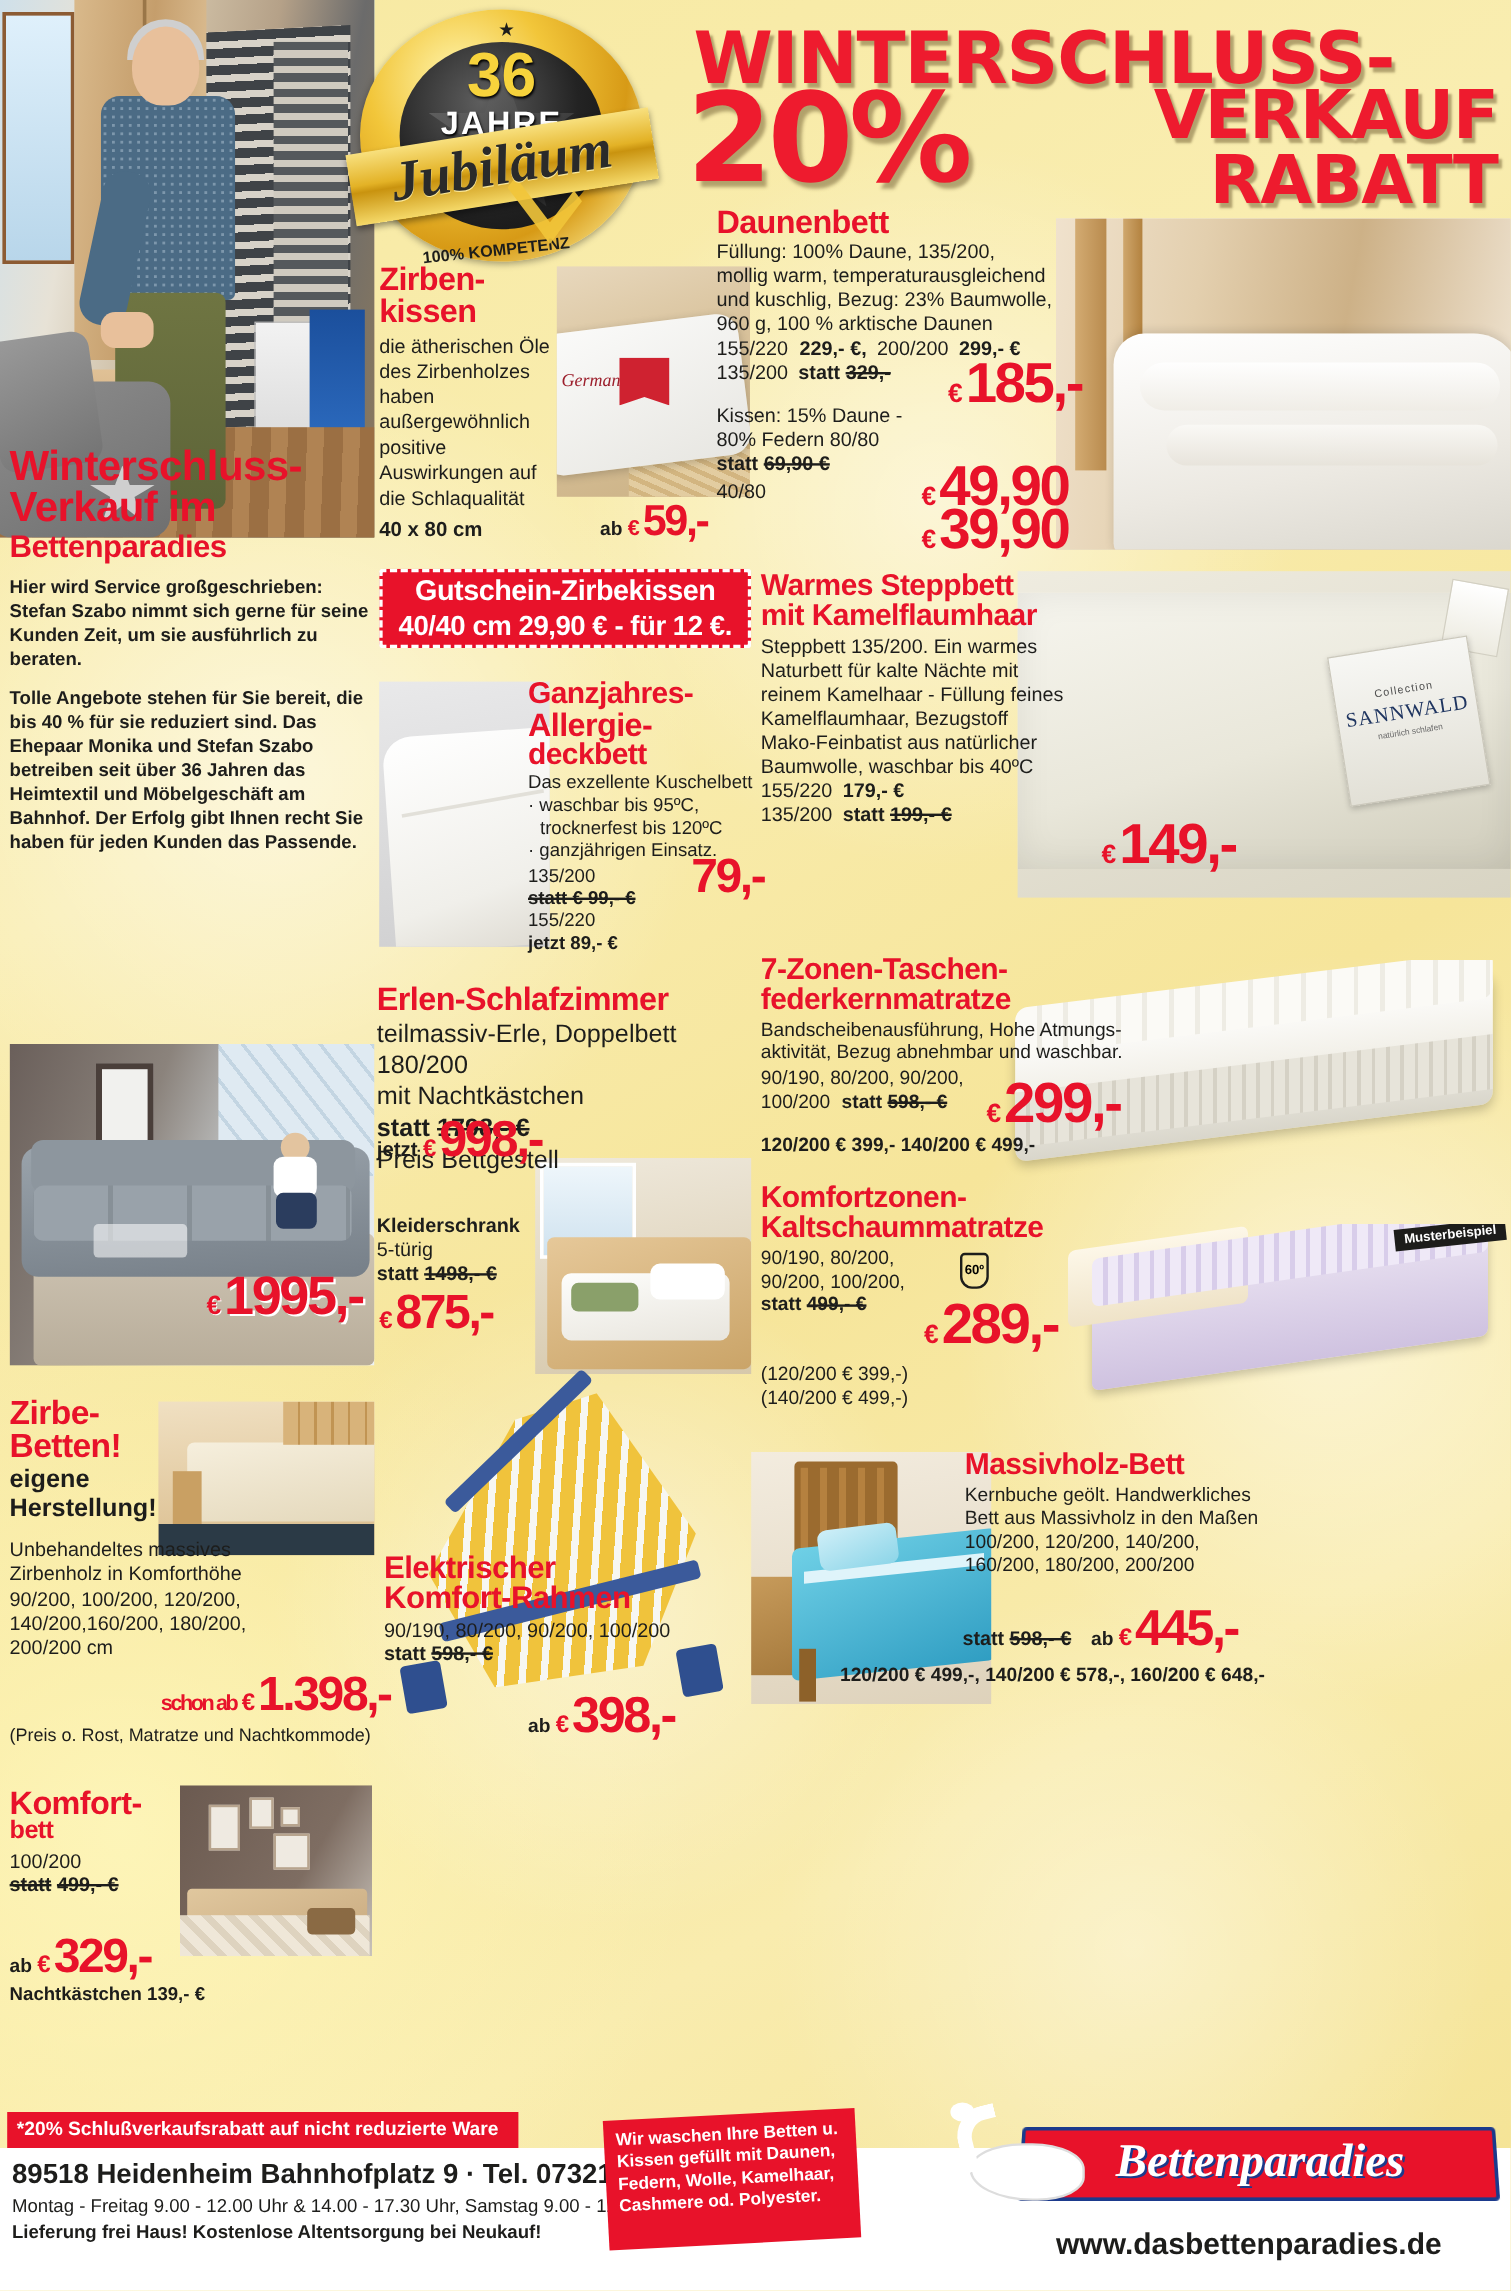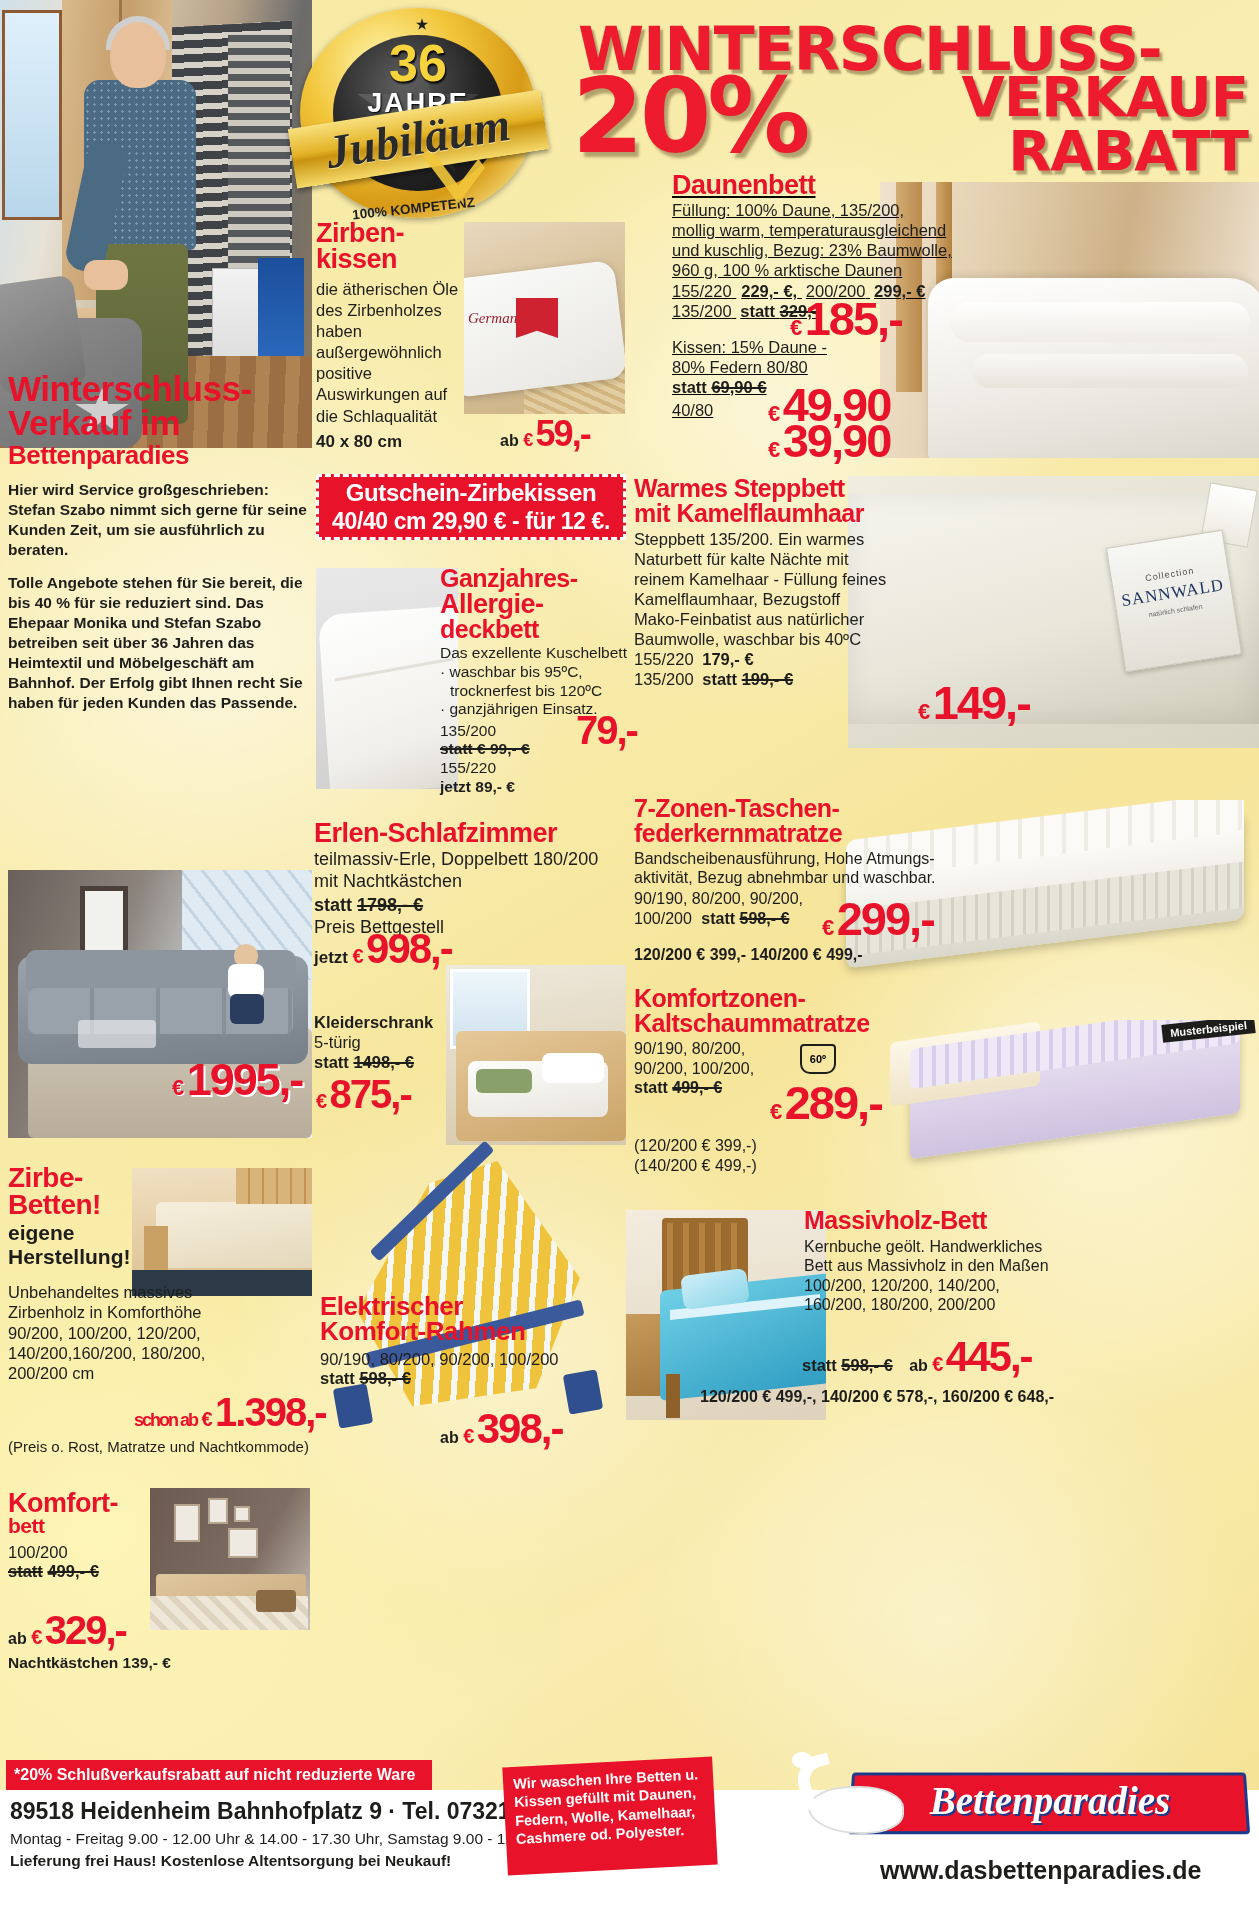--- a/index.html
+++ b/index.html
@@ -206,21 +206,21 @@
   
   #kaltschaum-photo{left:890px;top:1020px;width:369px;height:170px;}
   .ks-body{position:absolute;left:20px;top:30px;width:330px;height:86px;transform:skewY(-8deg);
     background:linear-gradient(180deg,#e7dff0,#cfc2e0);border-radius:6px;box-shadow:0 4px 8px rgba(0,0,0,.2);}
   .ks-top{position:absolute;left:20px;top:6px;width:330px;height:40px;transform:skewY(-8deg);
     background:repeating-linear-gradient(90deg,#efe9f7 0 9px,#d8cdea 9px 13px);border-radius:6px;}
   .ks-cream{position:absolute;left:0px;top:12px;width:150px;height:64px;transform:skewY(-8deg);
     background:linear-gradient(180deg,#fdf7e8,#efe3c8);border-radius:6px;}
   .ks-badge{position:absolute;right:4px;top:0px;background:#1d1d1b;color:#fff;font-size:11px;
     font-weight:bold;padding:3px 8px;transform:rotate(-6deg);}
-  .ks-wash{position:absolute;left:-90px;top:52px;width:36px;height:30px;border:2px solid #1d1d1b;
+  .ks-wash{position:absolute;left:-90px;top:52px;width:24px;height:30px;border:2px solid #1d1d1b;
     border-radius:4px 4px 10px 10px;font-size:11px;text-align:center;font-weight:bold;}
 
   
   #allergie-photo{left:316px;top:568px;width:142px;height:221px;
     background:linear-gradient(170deg,#e9e9ea,#cfcfd0);}
   .al-duvet{position:absolute;left:8px;top:42px;width:150px;height:180px;border-radius:24px 10px 0 0;
     background:linear-gradient(165deg,#ffffff,#f0efea 70%,#ddd9d0);transform:rotate(-4deg);}
   .al-line{position:absolute;left:18px;top:100px;width:120px;height:3px;background:#e2e0d9;transform:rotate(-10deg);}
 
   
@@ -412,21 +412,21 @@
   </div>
 
   <div class="abs photo" id="daunenbett-photo">
     <div class="db-wood"></div>
     <div class="db-post"></div>
     <div class="db-post2"></div>
     <div class="db-duvet"></div>
     <div class="db-fold"></div>
     <div class="db-fold2"></div>
   </div>
-  <div class="abs" style="left:672px;top:172px;width:290px;text-decoration:underline;">
+  <div class="abs" style="left:597px;top:172px;width:290px;">
     <div class="hdr-red" style="font-size:27px;">Daunenbett</div>
     <div class="body-txt" style="font-size:16.5px;line-height:1.21;margin-top:3px;">
       <div>Füllung: 100% Daune, 135/200,</div>
       <div>mollig warm, temperaturausgleichend</div>
       <div>und kuschlig, Bezug: 23% Baumwolle,</div>
       <div>960 g, 100 % arktische Daunen</div>
       <div style="margin-top:1px;">
         <span>155/220</span>
         <span class="bold" style="margin-left:5px;">229,- €,</span>
         <span style="margin-left:4px;">200/200</span>
@@ -594,21 +594,21 @@
 
   <div class="abs photo" id="erlen-photo">
     <div class="er-win"></div>
     <div class="er-bed"></div>
     <div class="er-duvet"></div>
     <div class="er-green"></div>
     <div class="er-pil"></div>
   </div>
   <div class="abs" style="left:314px;top:820px;width:290px;">
     <div class="hdr-red" style="font-size:27px;">Erlen-Schlafzimmer</div>
-    <div class="body-txt" style="font-size:18px;line-height:1.22;margin-top:3px;">
+    <div class="body-txt" style="font-size:21px;line-height:1.22;margin-top:3px;">
       <div>teilmassiv-Erle, Doppelbett 180/200</div>
       <div>mit Nachtkästchen</div>
       <div class="bold" style="margin-top:2px;">
         <span>statt</span>
         <span class="strike">1798,- €</span>
       </div>
       <div>Preis Bettgestell</div>
     </div>
   </div>
   <div class="abs" style="left:314px;top:930px;">

